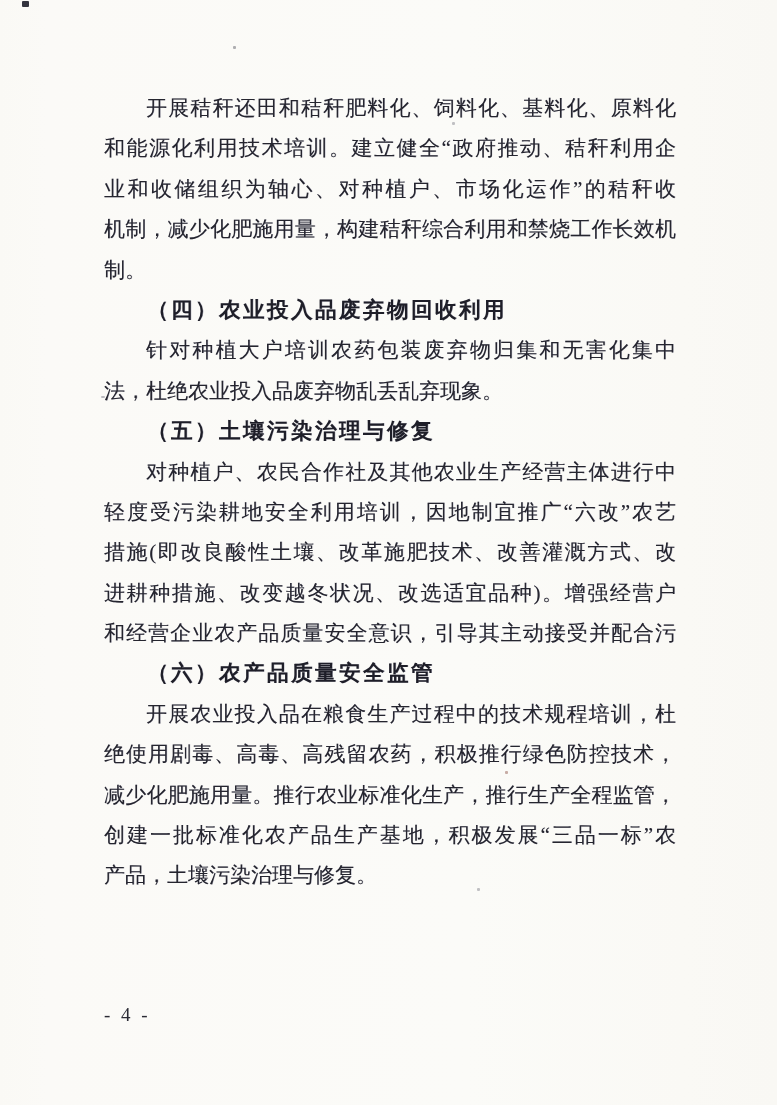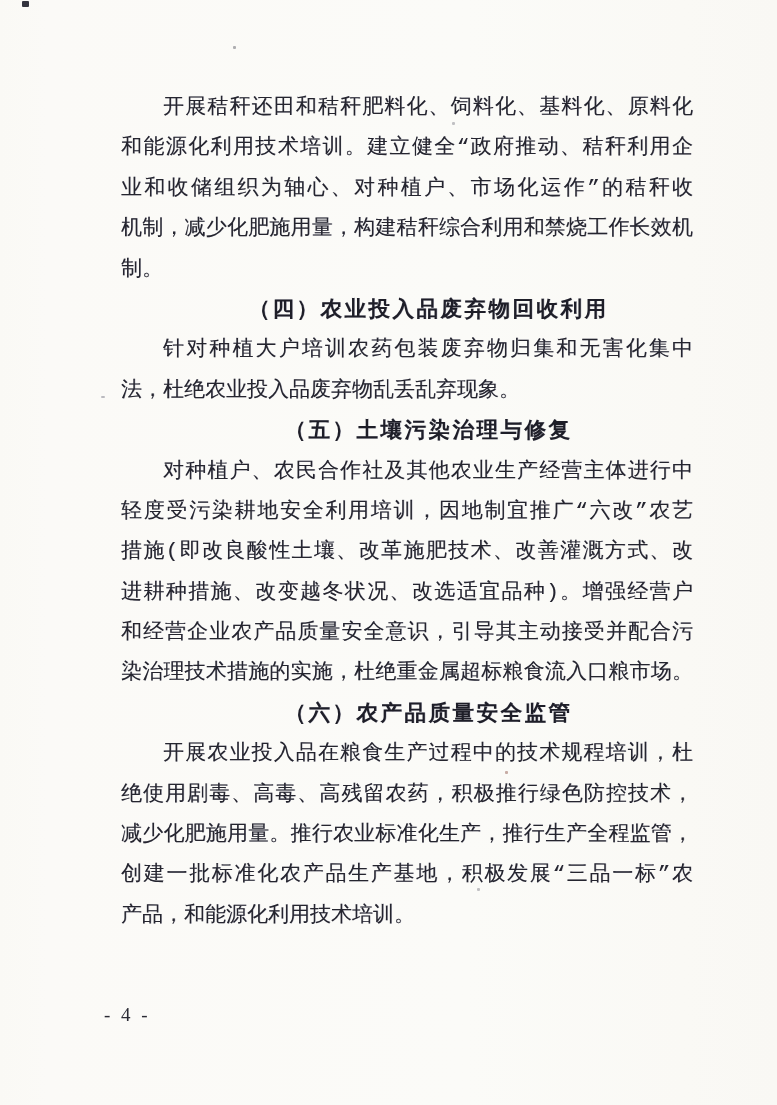--- a/index.html
+++ b/index.html
@@ -12,24 +12,23 @@
     width: 777px;
     height: 1105px;
     margin: 0 auto;
     background: linear-gradient(90deg, #faf9f5 0%, #fbfaf7 6%, #fbfbf8 60%, #faf9f5 88%, #f9f8f4 100%);
     font-family: "Liberation Serif", "DejaVu Serif", serif;
     color: #25252f;
     overflow: hidden;
   }
   .text-block {
     position: absolute;
-    left: 121px;
+    left: 104px;
     top: 88px;
     width: 572px;
-    font-family: Liberation Mono, monospace;
   }
   .line {
     height: 40.4px;
     line-height: 40.4px;
     font-size: 21px;
     color: #25252f;
     text-shadow: 0.4px 0.4px 0.5px rgba(40, 40, 80, 0.35);
   }
   .line.fill {
     text-align: justify;
@@ -37,21 +36,20 @@
   }
   .line.first {
     text-indent: 2em;
   }
   .line.heading {
     font-weight: bold;
     text-indent: 2em;
     letter-spacing: 2.5px;
     font-size: 21.5px;
     color: #1e1e28;
-    text-align: center;
   }
   .page-number {
     position: absolute;
     left: 104px;
     top: 1002px;
     font-size: 19px;
     letter-spacing: 3px;
     line-height: 26px;
     color: #2a2a34;
   }
@@ -85,23 +83,22 @@
       <div class="line body">制。</div>
       <div class="line heading">（四）农业投入品废弃物回收利用</div>
       <div class="line body first fill">针对种植大户培训农药包装废弃物归集和无害化集中</div>
       <div class="line body">法，杜绝农业投入品废弃物乱丢乱弃现象。</div>
       <div class="line heading">（五）土壤污染治理与修复</div>
       <div class="line body first fill">对种植户、农民合作社及其他农业生产经营主体进行中</div>
       <div class="line body fill">轻度受污染耕地安全利用培训，因地制宜推广“六改”农艺</div>
       <div class="line body fill">措施(即改良酸性土壤、改革施肥技术、改善灌溉方式、改</div>
       <div class="line body fill">进耕种措施、改变越冬状况、改选适宜品种)。增强经营户</div>
       <div class="line body fill">和经营企业农产品质量安全意识，引导其主动接受并配合污</div>
-      <div class="line body fill">染治理技术措施的实施，杜绝重金属超标粮食流入口粮市场。</div>
       <div class="line heading">（六）农产品质量安全监管</div>
       <div class="line body first fill">开展农业投入品在粮食生产过程中的技术规程培训，杜</div>
       <div class="line body fill">绝使用剧毒、高毒、高残留农药，积极推行绿色防控技术，</div>
       <div class="line body fill">减少化肥施用量。推行农业标准化生产，推行生产全程监管，</div>
       <div class="line body fill">创建一批标准化农产品生产基地，积极发展“三品一标”农</div>
-      <div class="line body">产品，和能源化利用技术培训。</div>
+      <div class="line body">产品，土壤污染治理与修复。</div>
     </div>
 
   <div class="page-number">- 4 -</div>
 </div>
 
 </body></html>

